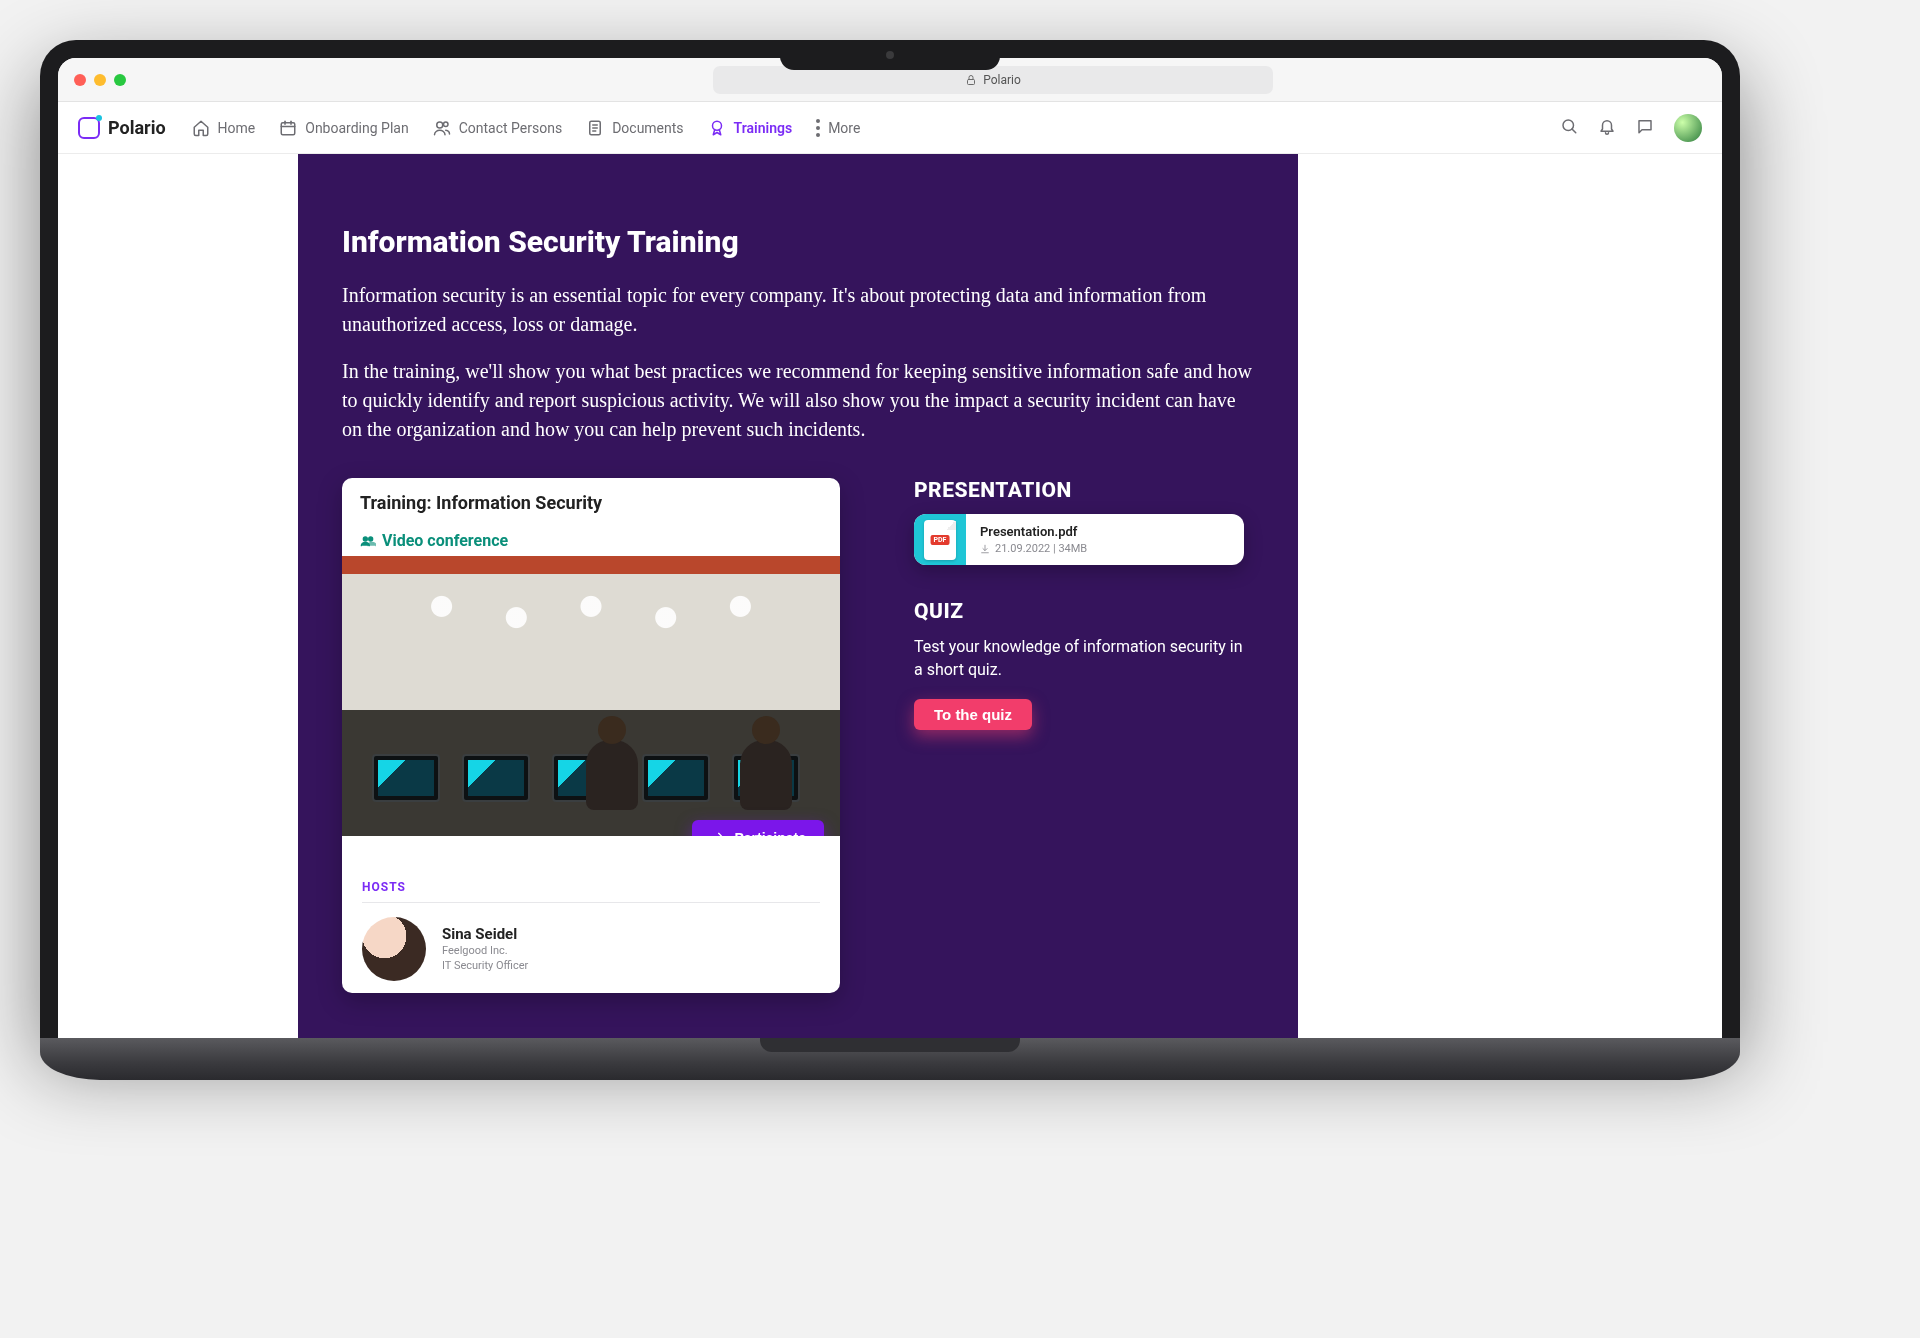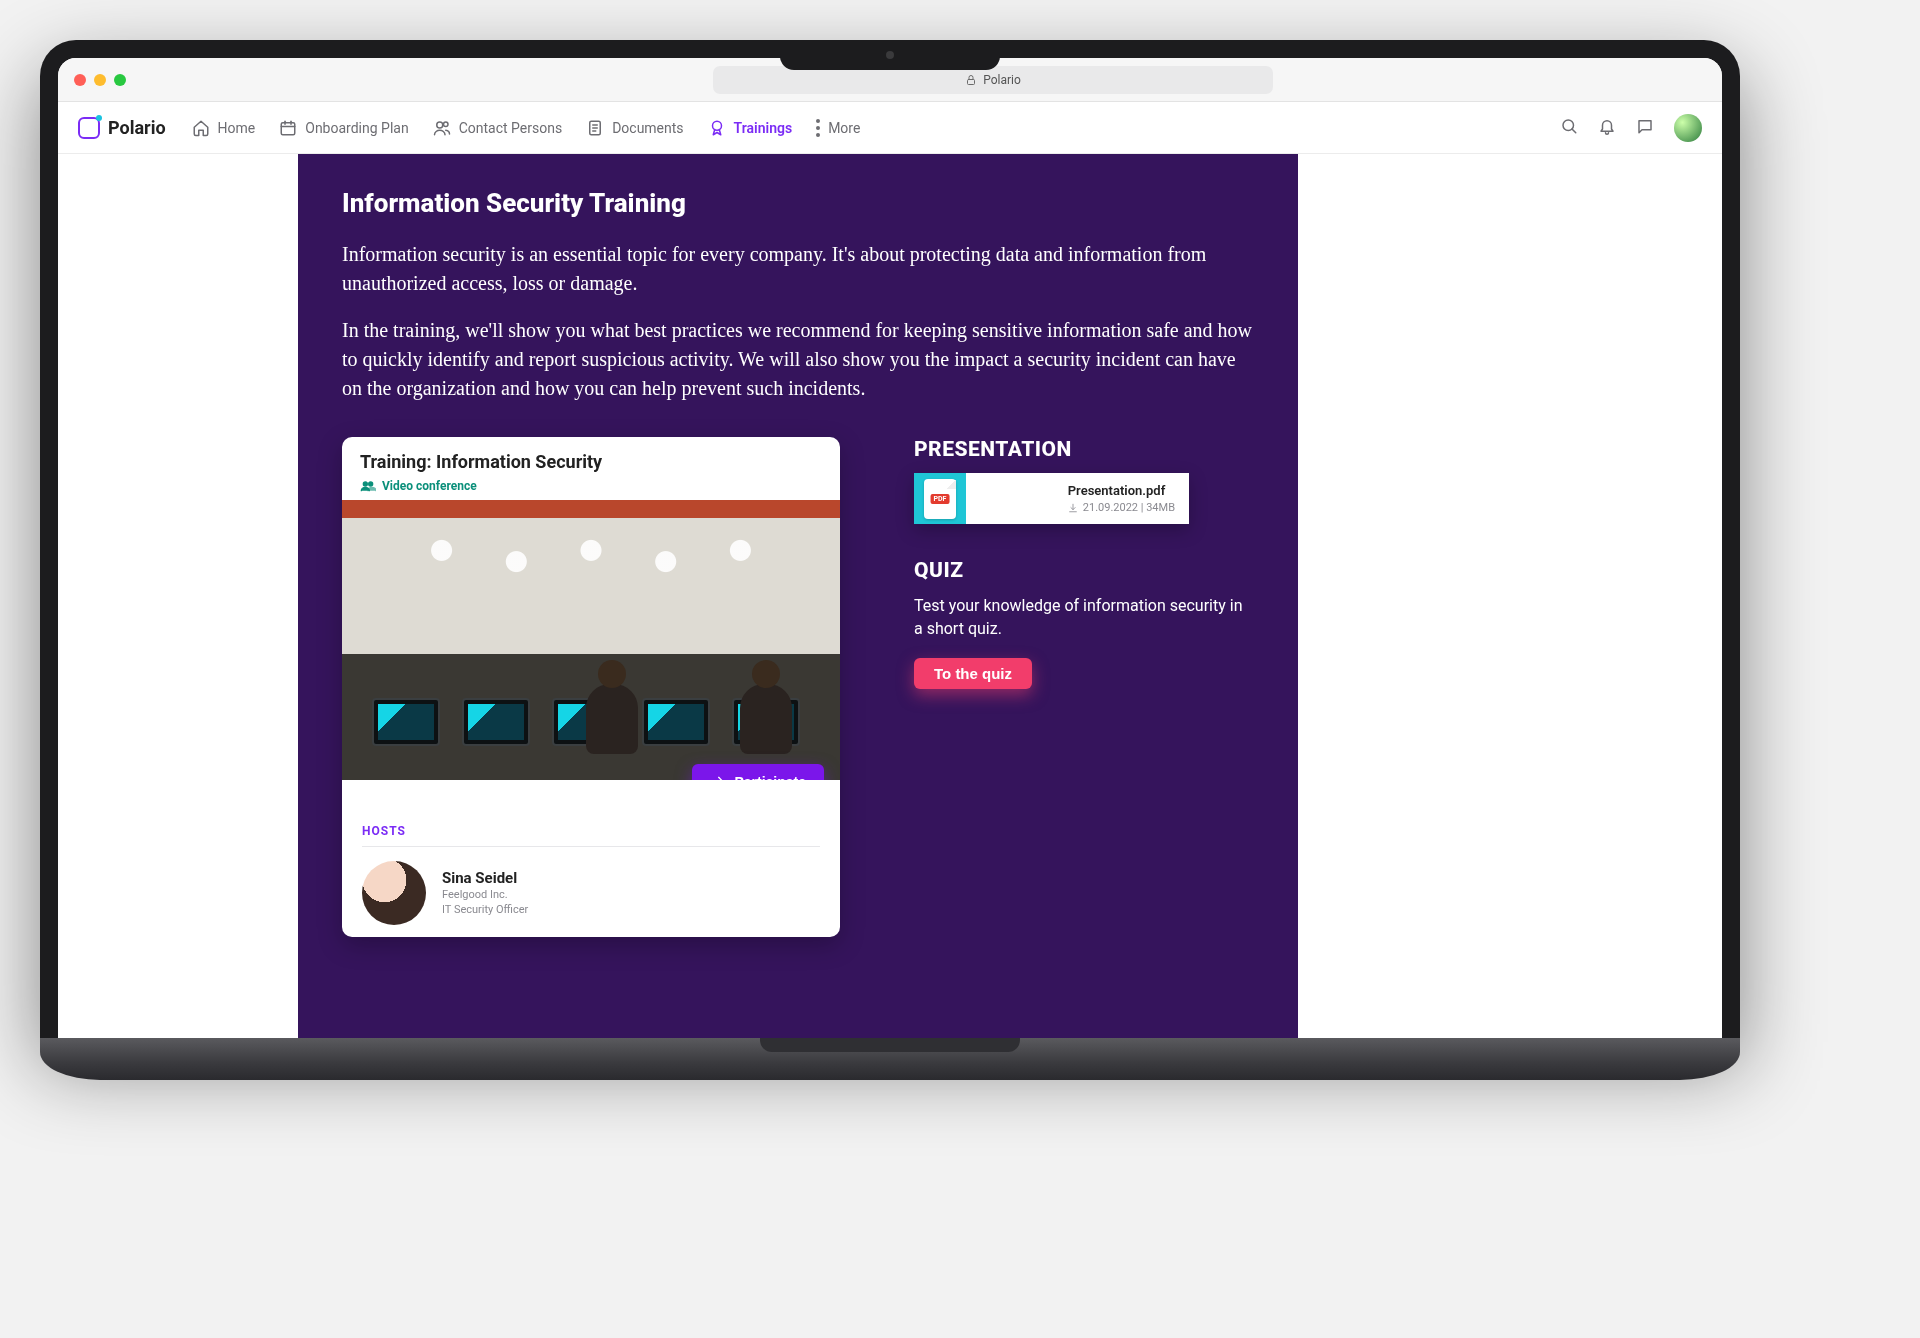--- a/index.html
+++ b/index.html
@@ -105,33 +105,33 @@
   .nav-item svg{ stroke:#6d6d72; }
   .more-dots{ display:flex; flex-direction:column; gap:3px;}
   .more-dots span{width:4px;height:4px;background:#6d6d72;border-radius:50%;}
   .app-header-right{ margin-left:auto; display:flex; align-items:center; gap:20px; color:#6d6d72;}
   .avatar{ width:28px;height:28px;border-radius:50%; background:radial-gradient(circle at 30% 30%, #cfa, #2a7a3a);}
   
   .page{ display:flex; height:calc(100% - 96px);}
   .gut{ width:240px; background:#fff;}
   .content{ flex:0 0 1000px; background:#35145c; color:#fff; padding:34px 44px 0;}
   .gut-r{ flex:1; background:#fff;}
-  h1.title{ font-size:26px; font-weight:800; margin-bottom:22px;}
+  h1.title{ font-size:30px; font-weight:800; margin-bottom:22px;margin-top:36px;}
   .intro{ font-size:20px; line-height:1.45; max-width:920px;font-family:Liberation Serif, serif;}
   .intro p{ margin-bottom:18px;}
   .cols{ display:flex; gap:74px; margin-top:34px;}
   
   .card{
     flex:0 0 498px; background:#fff; border-radius:10px; color:#222;
     box-shadow:0 8px 24px rgba(0,0,0,.25);
     overflow:hidden; position:relative;
   }
   .card-head{ padding:14px 18px 6px;}
   .card-title{ font-size:18px; font-weight:700;}
-  .vc{ display:flex; align-items:center; gap:6px; color:#0a8f7a; font-size:12px; font-weight:700; margin-top:6px;}
+  .vc{ display:flex; align-items:center; gap:6px; color:#0a8f7a; font-size:16px; font-weight:700; margin-top:18px;}
   .card-img{
     height:280px; position:relative; overflow:hidden;
     background:
       radial-gradient(circle at 20% 18%, rgba(255,255,255,.9) 0 10px, transparent 11px),
       radial-gradient(circle at 35% 22%, rgba(255,255,255,.9) 0 10px, transparent 11px),
       radial-gradient(circle at 50% 18%, rgba(255,255,255,.9) 0 10px, transparent 11px),
       radial-gradient(circle at 65% 22%, rgba(255,255,255,.9) 0 10px, transparent 11px),
       radial-gradient(circle at 80% 18%, rgba(255,255,255,.9) 0 10px, transparent 11px),
       linear-gradient(#b9472c 0 18px, transparent 18px),
       linear-gradient(180deg,#dedbd3 0 55%, #3a3833 55% 100%);
@@ -151,22 +151,22 @@
   .card-body{ padding:44px 20px 12px;}
   .hosts-label{ font-size:12px; letter-spacing:1px; font-weight:700; color:#7b2cf5; border-bottom:1px solid #e7e7ea; padding-bottom:8px; margin-bottom:14px;}
   .host{ display:flex; align-items:center; gap:16px;}
   .host-av{ width:64px; height:64px; border-radius:50%; background:radial-gradient(circle at 35% 30%, #f6d7c6 0 22px, #3b2a23 22px), #d6cfc8;}
   .host-name{ font-weight:700; font-size:15px;}
   .host-meta{ font-size:11px; color:#8a8a90; line-height:1.4;}
   
   .rcol{ flex:1; }
   .sec-label{ font-size:21px; font-weight:800; letter-spacing:.5px; margin-bottom:12px;}
   .file-card{
-    display:flex; background:#fff; color:#222; border-radius:0; overflow:hidden;
-    width:275px; box-shadow:0 6px 18px rgba(0,0,0,.25);justify-content:space-between;
+    display:flex; background:#fff; color:#222; border-radius:12px; overflow:hidden;
+    width:330px; box-shadow:0 6px 18px rgba(0,0,0,.25);
   }
   .file-accent{ width:52px; background:#1fc6d6; display:flex; align-items:center; justify-content:center;}
   .file-ic{ width:32px;height:40px;background:#fff;border-radius:4px;position:relative;box-shadow:0 1px 3px rgba(0,0,0,.2);}
   .file-ic:after{content:"PDF";position:absolute;left:50%;top:50%;transform:translate(-50%,-50%);font-size:7px;font-weight:700;color:#fff;background:#e33b2e;padding:1px 3px;border-radius:2px;}
   .file-ic:before{content:"";position:absolute;top:0;right:0;width:10px;height:10px;background:linear-gradient(135deg,transparent 50%,#eee 50%);}
   .file-body{ padding:10px 14px;}
   .file-name{ font-size:13px; font-weight:600;}
   .file-meta{ font-size:11px; color:#8a8a90; display:flex; align-items:center; gap:5px; margin-top:3px;}
   .quiz-desc{ font-size:16px; line-height:1.45; max-width:340px; margin:8px 0 18px;}
   .quiz-btn{

